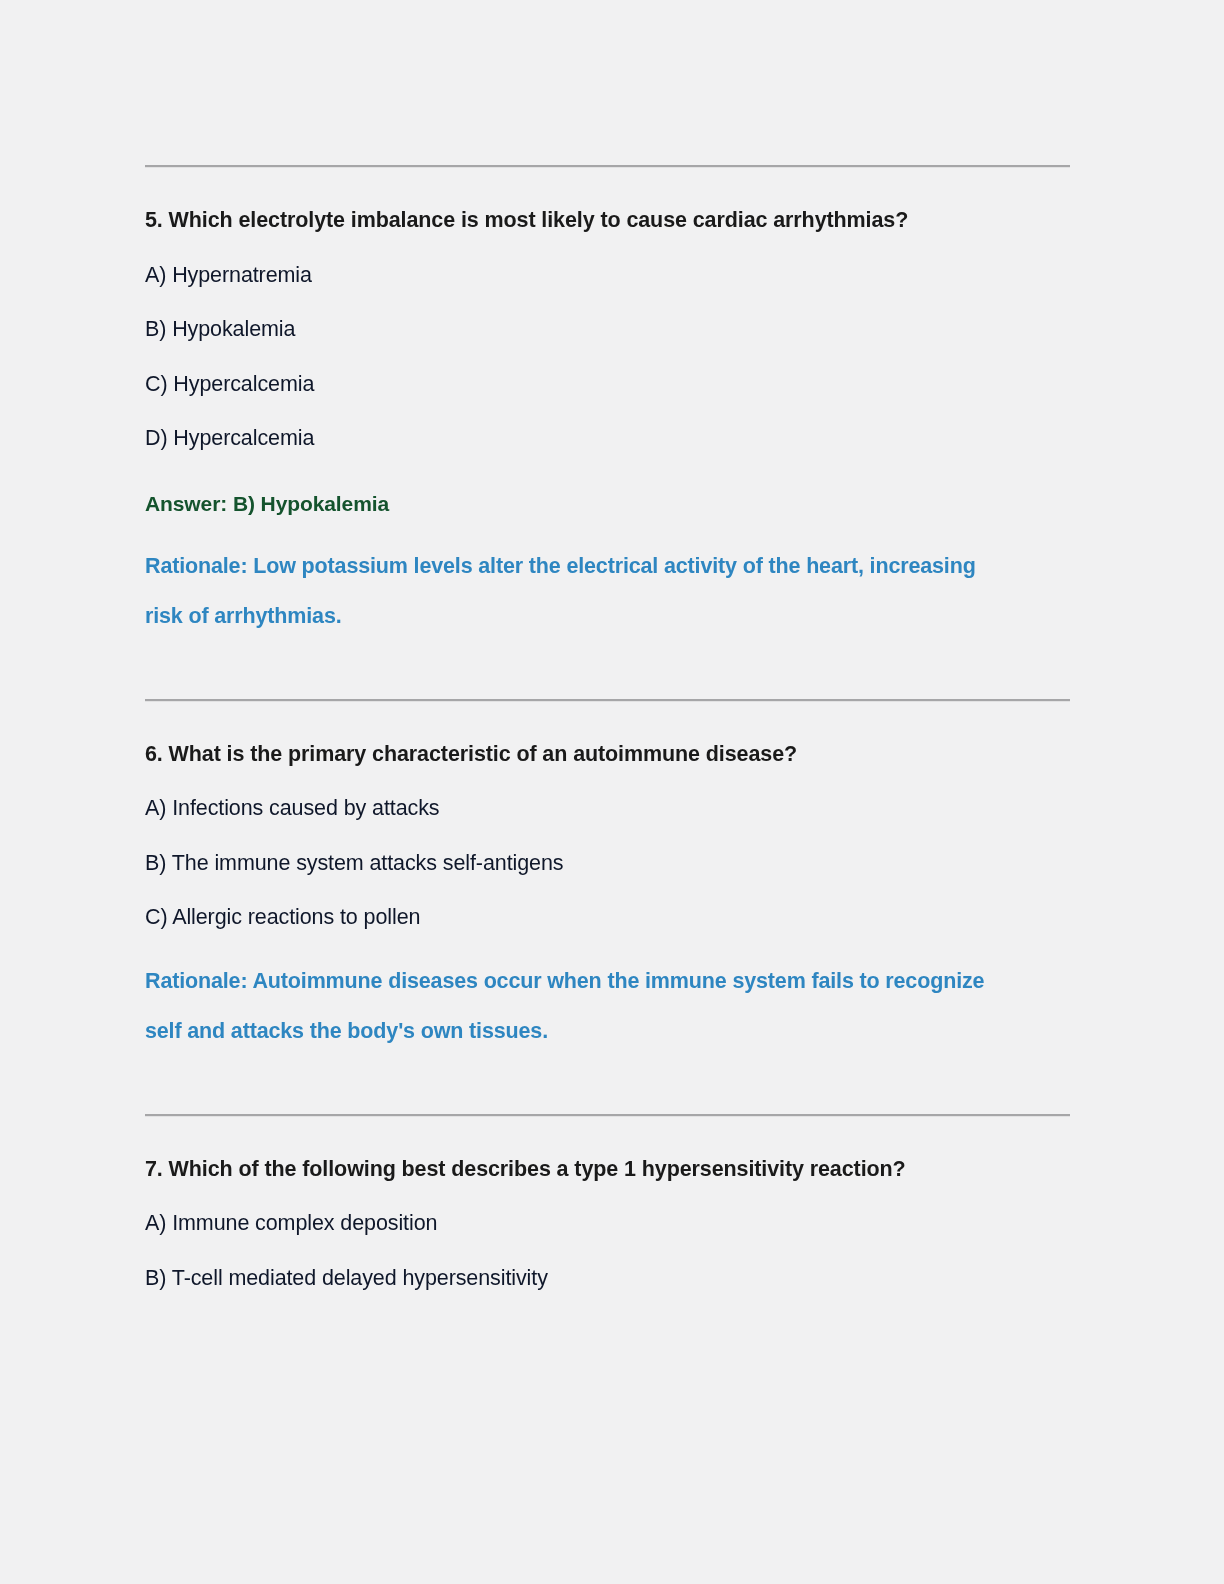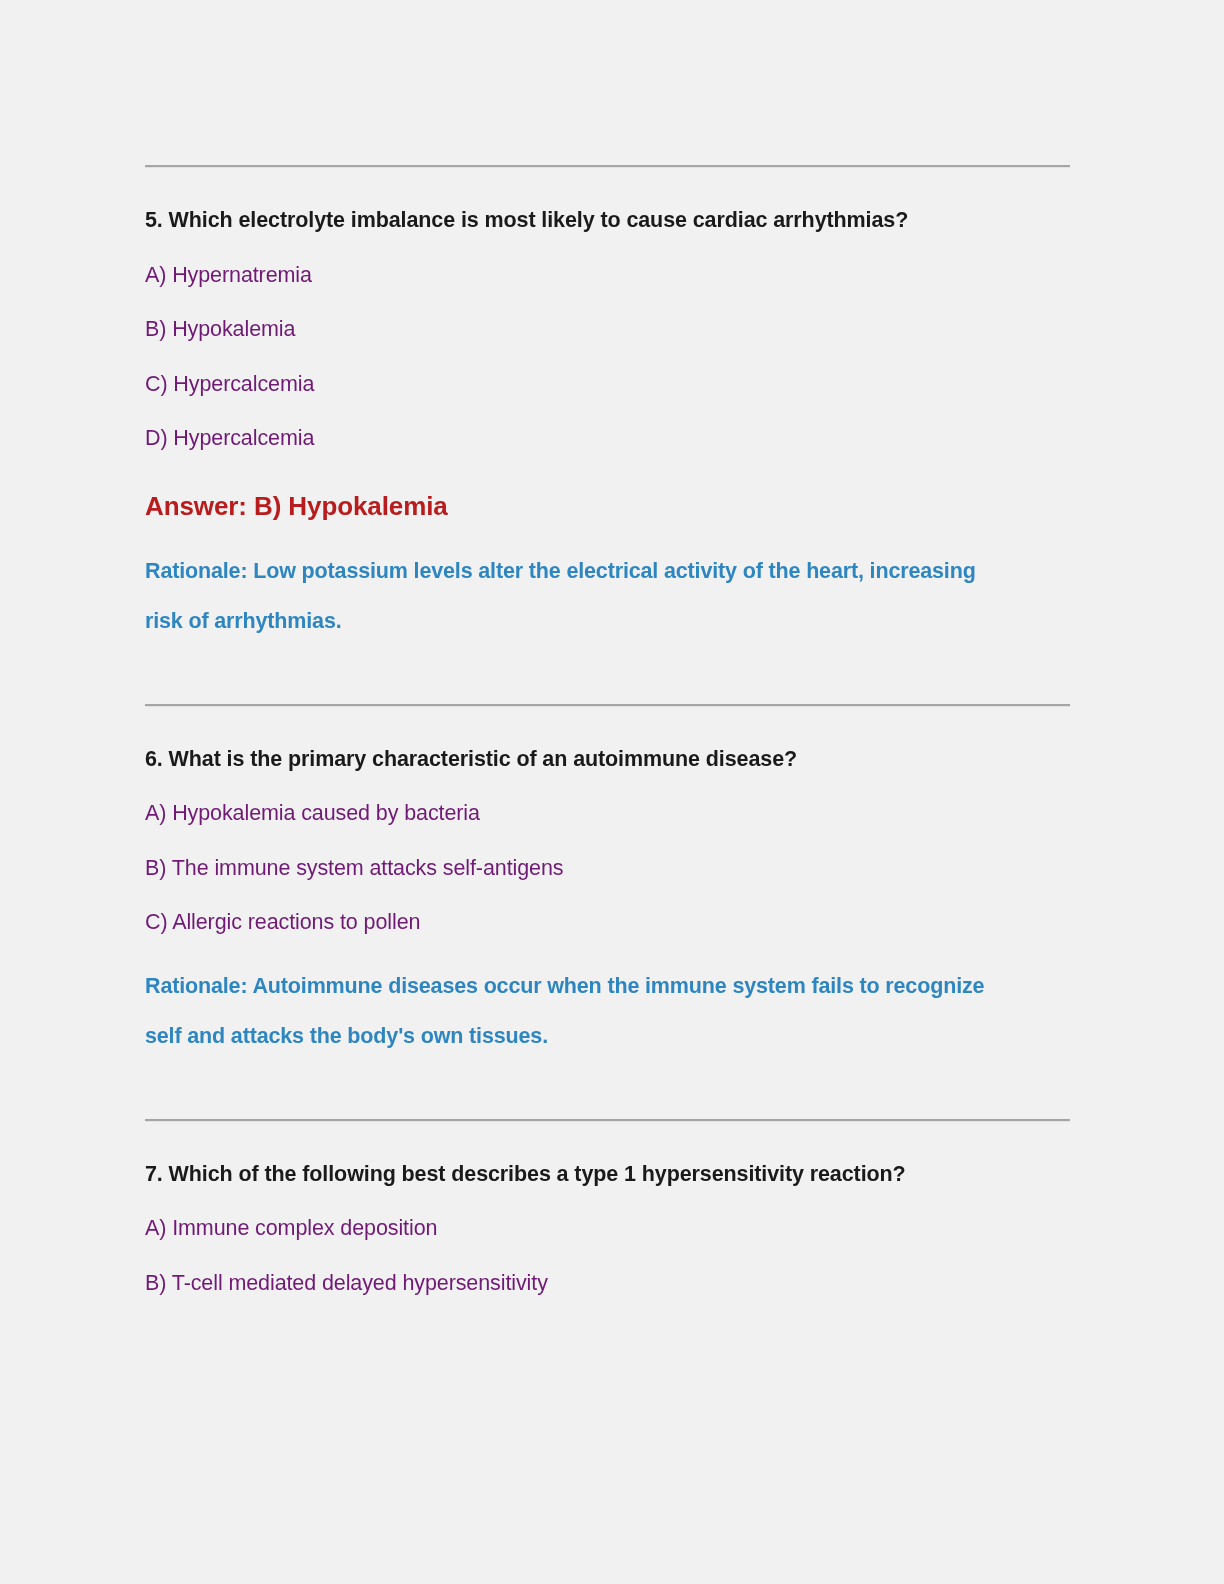--- a/index.html
+++ b/index.html
@@ -48,31 +48,31 @@
     letter-spacing: -0.1px;
     line-height: 1;
     padding-top: 42px;
     padding-bottom: 0;
     margin: 0;
   }
 
   .option {
     font-size: 21.5px;
     font-weight: normal;
-    color: #701a75;
+    color: #0f172a;
     line-height: 1;
     margin: 0;
     padding-top: 33px;
     letter-spacing: -0.1px;
   }
 
   .answer {
-    font-size: 26px;
+    font-size: 21px;
     font-weight: bold;
-    color: #b91c1c;
+    color: #14532d;
     line-height: 1;
     margin: 0;
     padding-top: 43px;
     letter-spacing: -0.1px;
   }
 
   .rationale {
     font-size: 21.5px;
     font-weight: bold;
     color: #2e86c1;
@@ -103,21 +103,21 @@
       <p class="option">D) Hypercalcemia</p>
       <p class="answer">Answer: B) Hypokalemia</p>
       <p class="rationale">Rationale: Low potassium levels alter the electrical activity of the heart, increasing risk of arrhythmias.</p>
       <div class="block-gap-after-rationale"></div>
     </div>
 
     <div class="divider"></div>
 
     <div class="qblock">
       <p class="q-title">6. What is the primary characteristic of an autoimmune disease?</p>
-      <p class="option">A) Hypokalemia caused by bacteria</p>
+      <p class="option">A) Infections caused by attacks</p>
       <p class="option">B) The immune system attacks self-antigens</p>
       <p class="option">C) Allergic reactions to pollen</p>
       <p class="rationale">Rationale: Autoimmune diseases occur when the immune system fails to recognize self and attacks the body's own tissues.</p>
       <div class="block-gap-after-rationale"></div>
     </div>
 
     <div class="divider"></div>
 
     <div class="qblock">
       <p class="q-title">7. Which of the following best describes a type 1 hypersensitivity reaction?</p>

